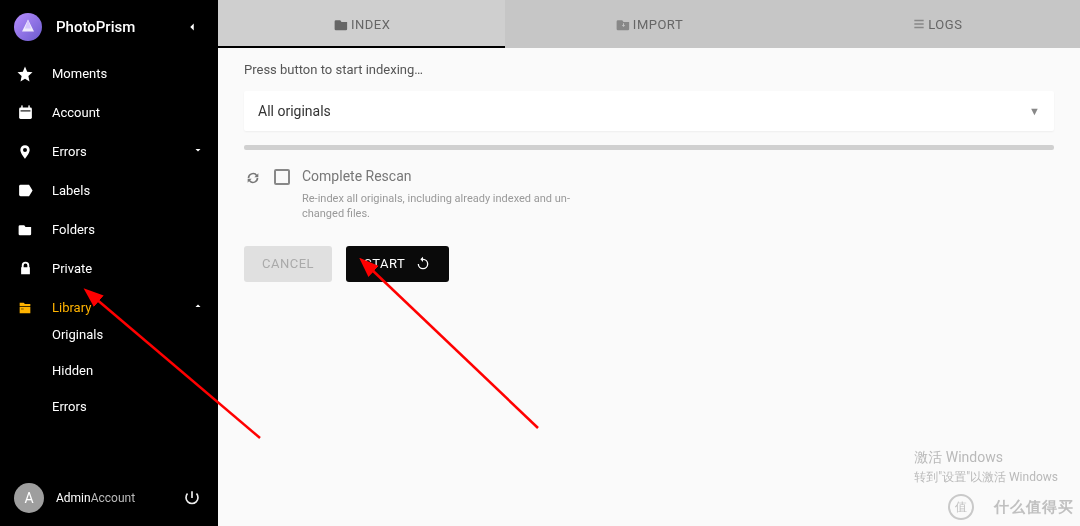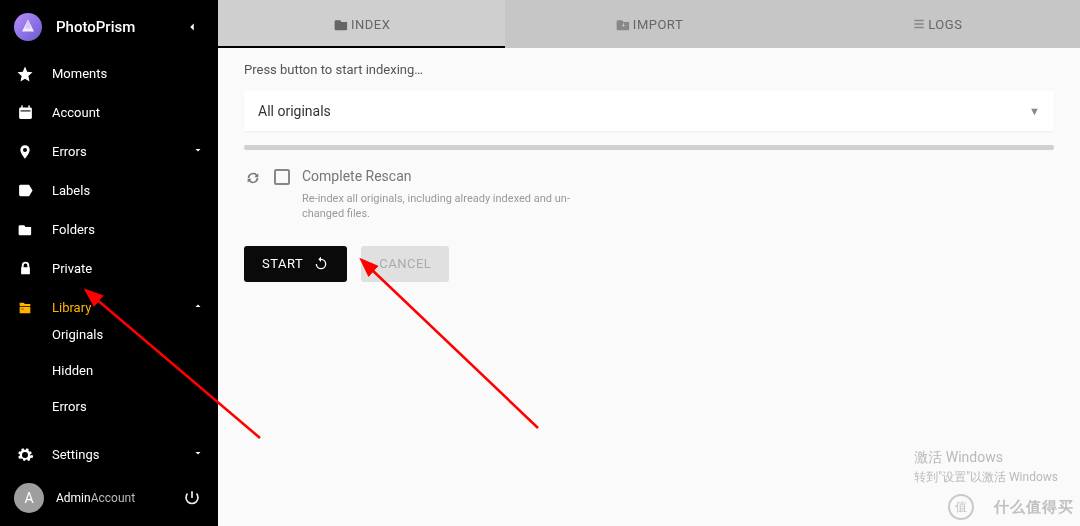--- a/index.html
+++ b/index.html
@@ -157,31 +157,20 @@
         <div class="nav-subitem">
             <span>Originals</span>
           </div>
         <div class="nav-subitem">
             <span>Hidden</span>
           </div>
         <div class="nav-subitem">
             <span>Errors</span>
           </div>
       </div>
-      <div class="nav-item">
-        <span class="icon-slot">
-            <svg width="18" height="18" viewBox="0 0 24 24">
-              <path fill="currentColor" d="M12 8a4 4 0 100 8 4 4 0 000-8zm9 4l2 1-1 3-2-.5a8 8 0 01-1.5 1.5l.5 2-3 1-1-2h-2l-1 2-3-1 .5-2A8 8 0 016 16.5L4 17l-1-3 2-1v-2L3 10l1-3 2 .5A8 8 0 017.5 6L7 4l3-1 1 2h2l1-2 3 1-.5 2A8 8 0 0118 7.5l2-.5 1 3-2 1v2z"></path>
-            </svg>
-          </span>
-        <span class="label">Settings</span>
-        <span class="chev"><svg width="12" height="12" viewBox="0 0 24 24">
-              <path fill="currentColor" d="M7 10l5 5 5-5z"></path>
-            </svg></span>
-      </div>
     </div>
 
     <div class="account-row">
       <div class="avatar">
           <span>A</span>
         </div>
       <div class="account-texts">
         <span>Admin</span>
         <span style="color:#bbb;">Account</span>
       </div>
@@ -240,29 +229,29 @@
           </span>
         <span class="chk"></span>
         <div class="rescan-texts">
           <div class="title">Complete Rescan</div>
           <div class="desc" style="white-space:pre-line;">Re-index all originals, including already indexed and un-
 changed files.</div>
         </div>
       </div>
 
       <div class="btn-row">
+        <button class="btn cancel">
+            <span>CANCEL</span>
+          </button>
         <button class="btn start">
           <span>START</span>
           <svg width="16" height="16" viewBox="0 0 24 24">
               <path fill="currentColor" d="M12 4V1L8 5l4 4V6a6 6 0 11-6 6H4a8 8 0 108-8z"></path>
             </svg>
         </button>
-        <button class="btn cancel">
-            <span>CANCEL</span>
-          </button>
       </div>
 
       <svg class="arrow" style="left:-138px; top:240px;" width="190" height="160" viewBox="0 0 190 160">
         <defs>
             <marker id="ah1" markerWidth="10" markerHeight="10" refX="2" refY="3" orient="auto">
               <path d="M0,0 L0,6 L8,3 z" fill="#ff0000"></path>
             </marker>
           </defs>
         <line x1="180" y1="150" x2="15" y2="10" stroke="#ff0000" stroke-width="2.5" marker-end="url(#ah1)"></line>
       </svg>

